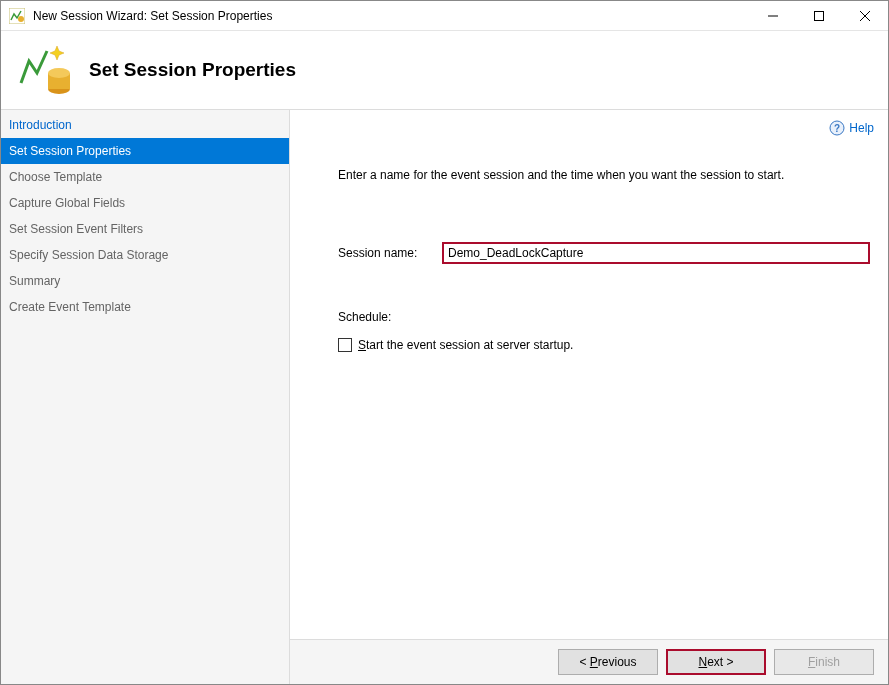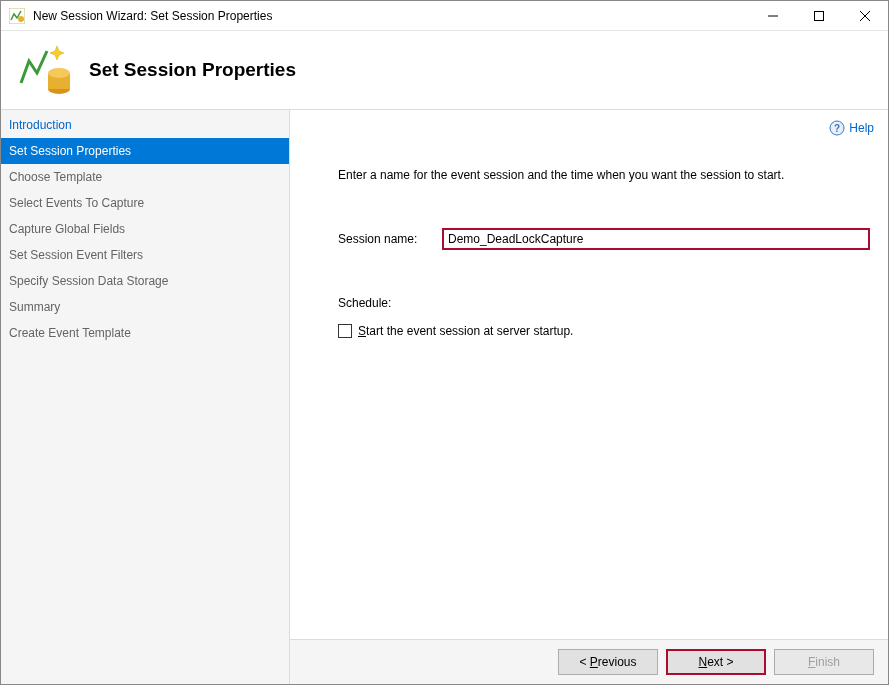--- a/index.html
+++ b/index.html
@@ -118,21 +118,21 @@
       height: 16px;
       margin-right: 4px;
     }
     .main {
       flex: 1;
       padding: 32px 18px 0 48px;
     }
     .instruction {
       color: #000;
       font-size: 12px;
-      margin-bottom: 46px;
+      margin-bottom: 60px;
     }
     .form-row {
       display: flex;
       align-items: center;
       margin-bottom: 46px;
     }
     .form-label {
       width: 104px;
       font-size: 12px;
       color: #000;
@@ -244,21 +244,20 @@
     </g>
   </svg>
   <div class="header-title">Set Session Properties</div>
 </div>
 
 <div class="body-area">
   <div class="sidebar">
     <div class="sidebar-item link">Introduction</div>
     <div class="sidebar-item active">Set Session Properties</div>
     <div class="sidebar-item">Choose Template</div>
-    <div class="sidebar-item">Select Events To Capture</div>
     <div class="sidebar-item">Capture Global Fields</div>
     <div class="sidebar-item">Set Session Event Filters</div>
     <div class="sidebar-item">Specify Session Data Storage</div>
     <div class="sidebar-item">Summary</div>
     <div class="sidebar-item">Create Event Template</div>
   </div>
 
   <div class="content">
     <div class="help-row">
       <div class="help-link">

